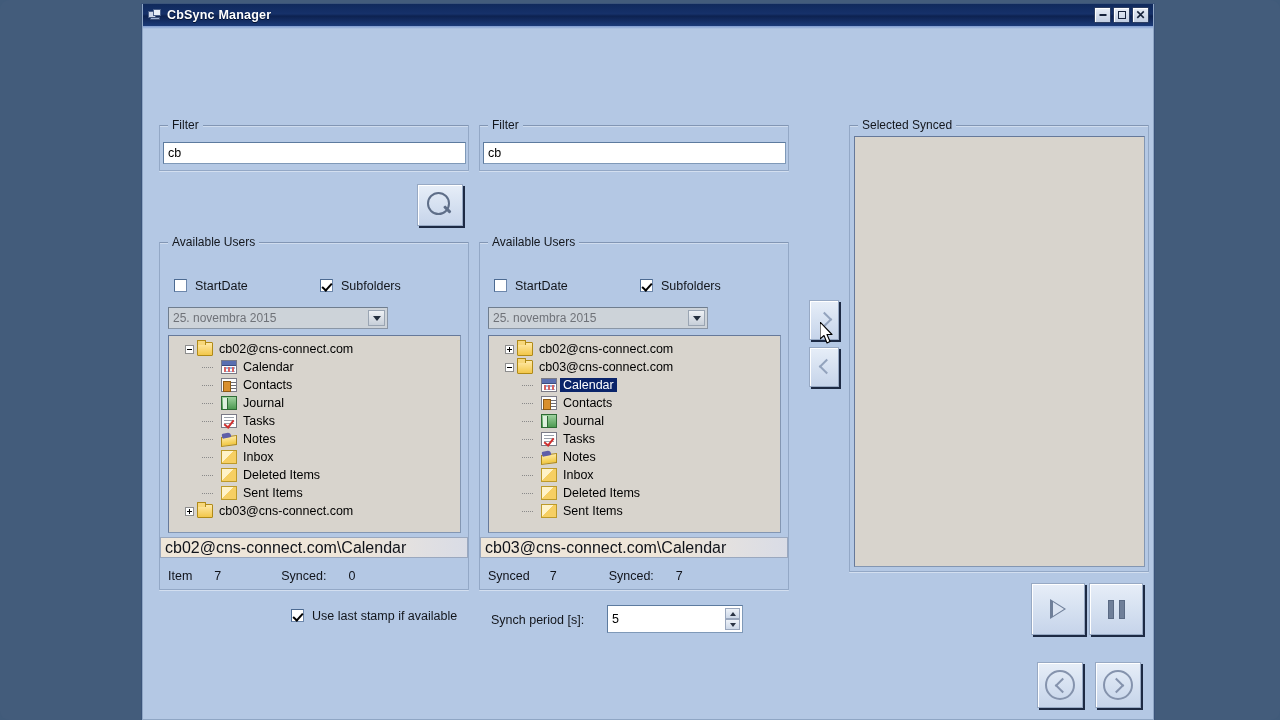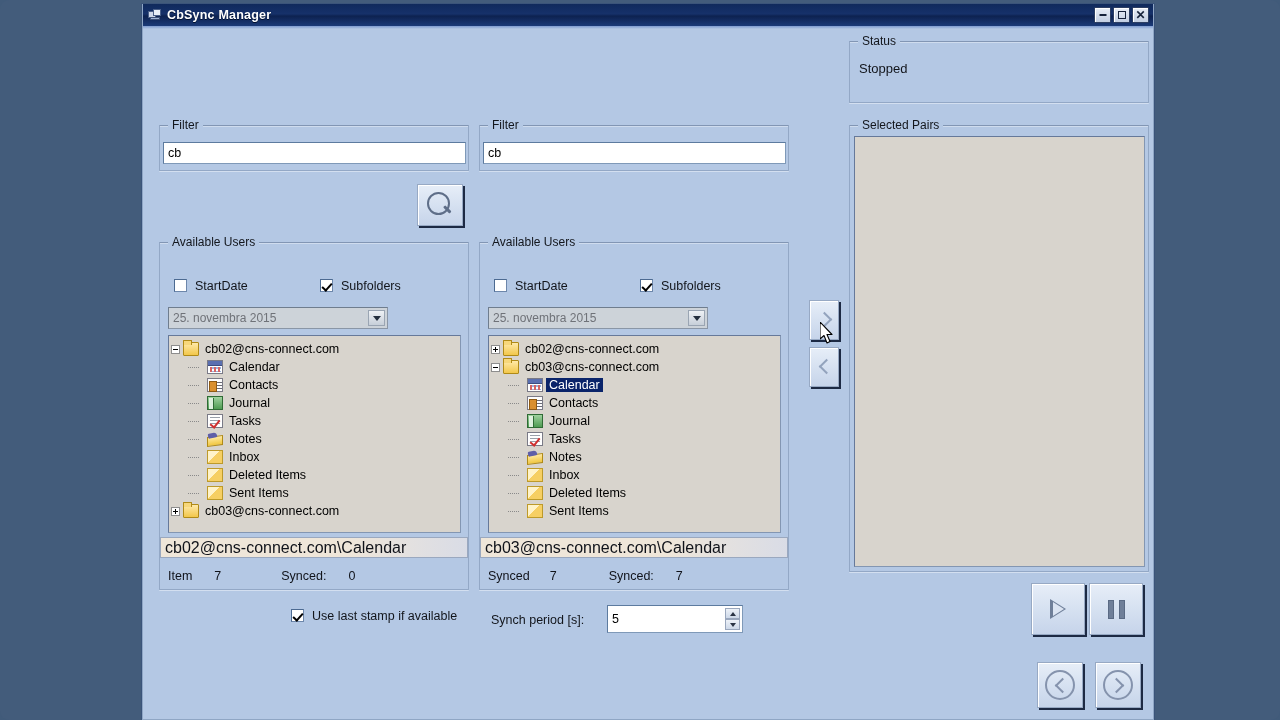--- a/index.html
+++ b/index.html
@@ -152,21 +152,21 @@
   }
 
   
   .treebox {
     position: absolute;
     background: #d8d4cd;
     border: 1px solid #8396b2;
     border-top-color: #66799a; border-left-color: #66799a;
     overflow: hidden;
   }
-  .treeinner { padding: 4px 0 0 2px; position: relative; text-align: center; }
+  .treeinner { padding: 4px 0 0 16px; position: relative; text-align: center; }
   .tnode {
     display: flex; align-items: center;
     height: 18px; position: relative;
     font-size: 12.5px; color: #000;
     white-space: nowrap;
   }
   .tnode .expander {
     width: 9px; height: 9px; flex: 0 0 auto;
     border: 1px solid #8d8d8d; background: #ffffff;
     position: relative; margin-right: 3px;
@@ -398,27 +398,23 @@
           </span>
         <span class="tb-btn max">
             <span></span>
           </span>
         <span class="tb-btn close">
             <span>✕</span>
           </span>
       </span>
     </div>
 
-    <div class="group" style="left:706px; top:37px; width:300px; height:62px;">
-      <span class="legend">Status</span>
-      <span class="lbl-static" style="left:9px; top:19px; font-size:13px;">Stopped</span>
-    </div>
 
     <div class="group" style="left:706px; top:121px; width:300px; height:447px;">
-      <span class="legend">Selected Pairs</span>
+      <span class="legend">Selected Synced</span>
       <div class="listbox" style="left:4px; top:10px; width:291px; height:431px;"></div>
     </div>
 
     <div class="group" style="left:16px; top:121px; width:310px; height:46px;">
       <span class="legend">Filter</span>
       <div class="txt" style="position:absolute; left:3px; top:16px; width:303px; height:22px;">
         <span>cb</span>
       </div>
     </div>
 

